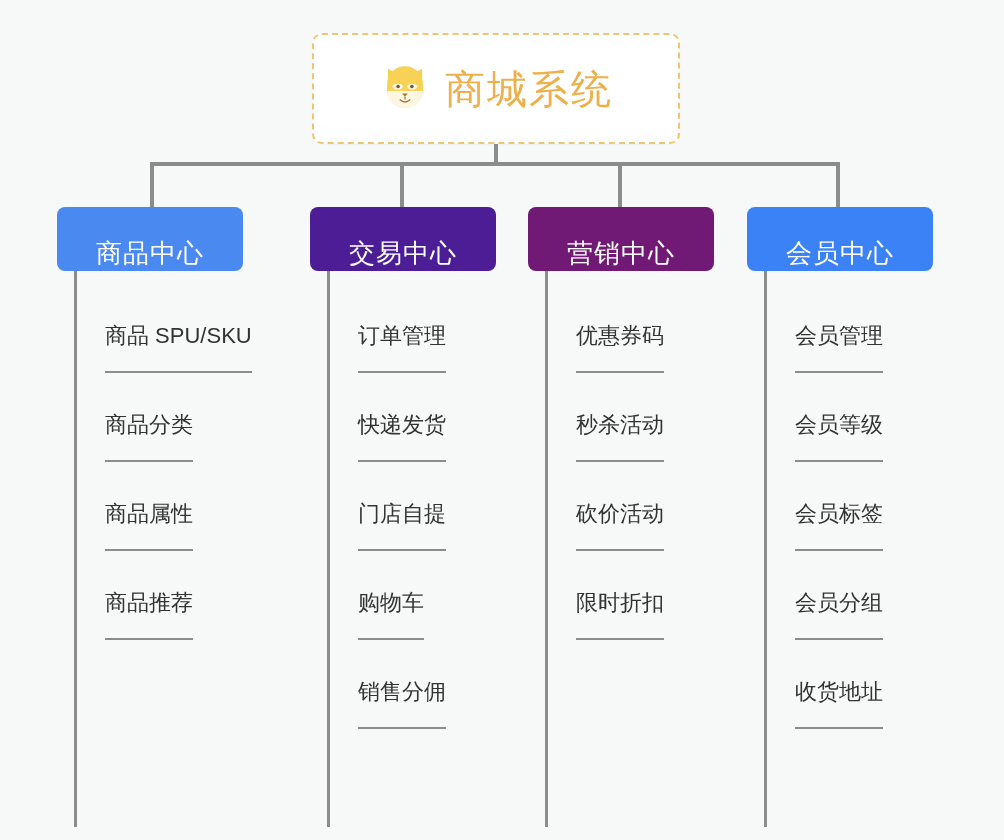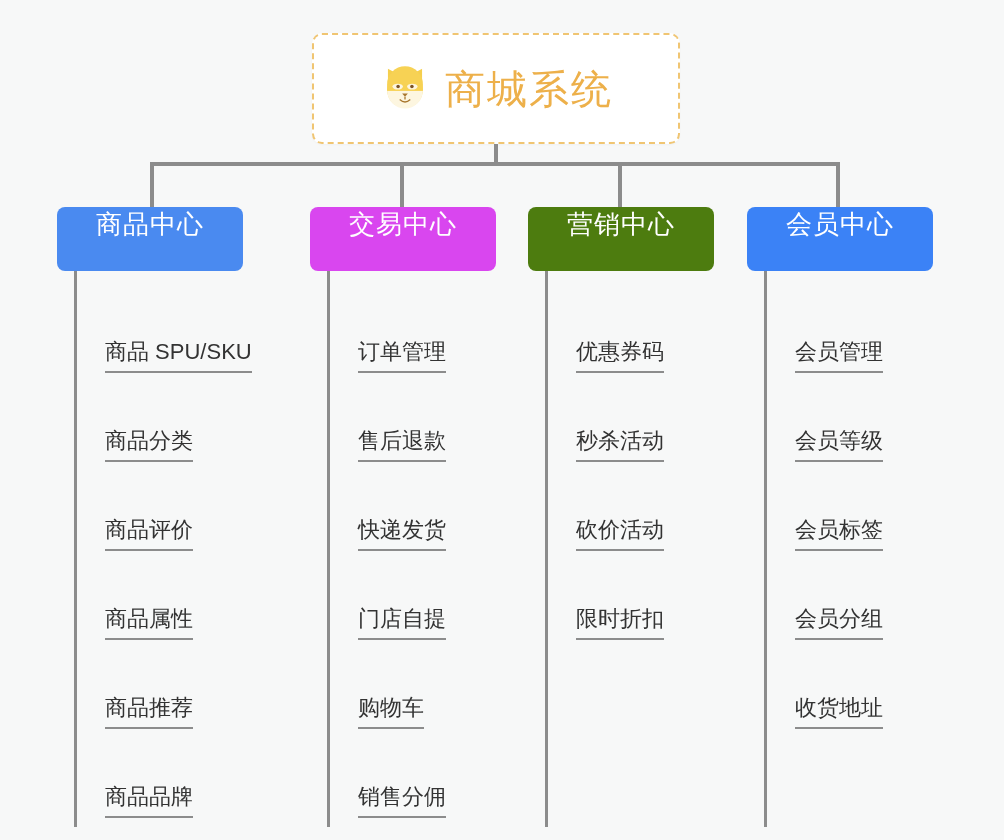--- a/index.html
+++ b/index.html
@@ -75,30 +75,30 @@
   .branch-2 { left: 310px; }
   .branch-3 { left: 528px; }
   .branch-4 { left: 747px; }
 
   .branch-header {
     width: 186px;
     height: 64px;
     box-sizing: border-box;
     border-radius: 8px;
     display: flex;
-    align-items: flex-start;
+    align-items: flex-end;
     justify-content: center;
     color: #ffffff;
     font-size: 26px;
     letter-spacing: 1px;
     white-space: nowrap;
   }
   .branch-1 .branch-header { background: #4a8af0; }
-  .branch-2 .branch-header { background: #d946ef; }
-  .branch-3 .branch-header { background: #4d7c0f; }
+  .branch-2 .branch-header { background: #4c1d95; }
+  .branch-3 .branch-header { background: #701a75; }
   .branch-4 .branch-header { background: #3b82f6; }
 
   
   .branch-rail {
     position: absolute;
     left: 17px;
     top: 64px;
     width: 3px;
     height: 556px;
     background: #8c8c8c;
@@ -119,21 +119,21 @@
     padding-left: 48px;
     box-sizing: border-box;
   }
   .leaf-item:first-child { height: 102px; }
   .leaf-label {
     display: inline-block;
     font-size: 22px;
     line-height: 1.25;
     color: #333333;
     white-space: nowrap;
-    padding-bottom: 6px;
+    padding-bottom: 22px;
     border-bottom: 2px solid #8c8c8c;
   }
 
 </style>
 </head>
 <body>
 
 <div id="mindmap">
 
   <div class="root-node">
@@ -174,47 +174,38 @@
     </div>
     <div class="branch-rail"></div>
     <ul class="leaf-list">
       <li class="leaf-item">
           <span class="leaf-label">商品 SPU/SKU</span>
         </li>
       <li class="leaf-item">
           <span class="leaf-label">商品分类</span>
         </li>
       <li class="leaf-item">
-          <span class="leaf-label">商品评价</span>
-        </li>
-      <li class="leaf-item">
           <span class="leaf-label">商品属性</span>
         </li>
       <li class="leaf-item">
           <span class="leaf-label">商品推荐</span>
         </li>
-      <li class="leaf-item">
-          <span class="leaf-label">商品品牌</span>
-        </li>
     </ul>
   </div>
 
   <div class="branch branch-2">
     <div class="branch-header">
       <span>交易中心</span>
     </div>
     <div class="branch-rail"></div>
     <ul class="leaf-list">
       <li class="leaf-item">
           <span class="leaf-label">订单管理</span>
         </li>
       <li class="leaf-item">
-          <span class="leaf-label">售后退款</span>
-        </li>
-      <li class="leaf-item">
           <span class="leaf-label">快递发货</span>
         </li>
       <li class="leaf-item">
           <span class="leaf-label">门店自提</span>
         </li>
       <li class="leaf-item">
           <span class="leaf-label">购物车</span>
         </li>
       <li class="leaf-item">
           <span class="leaf-label">销售分佣</span>

